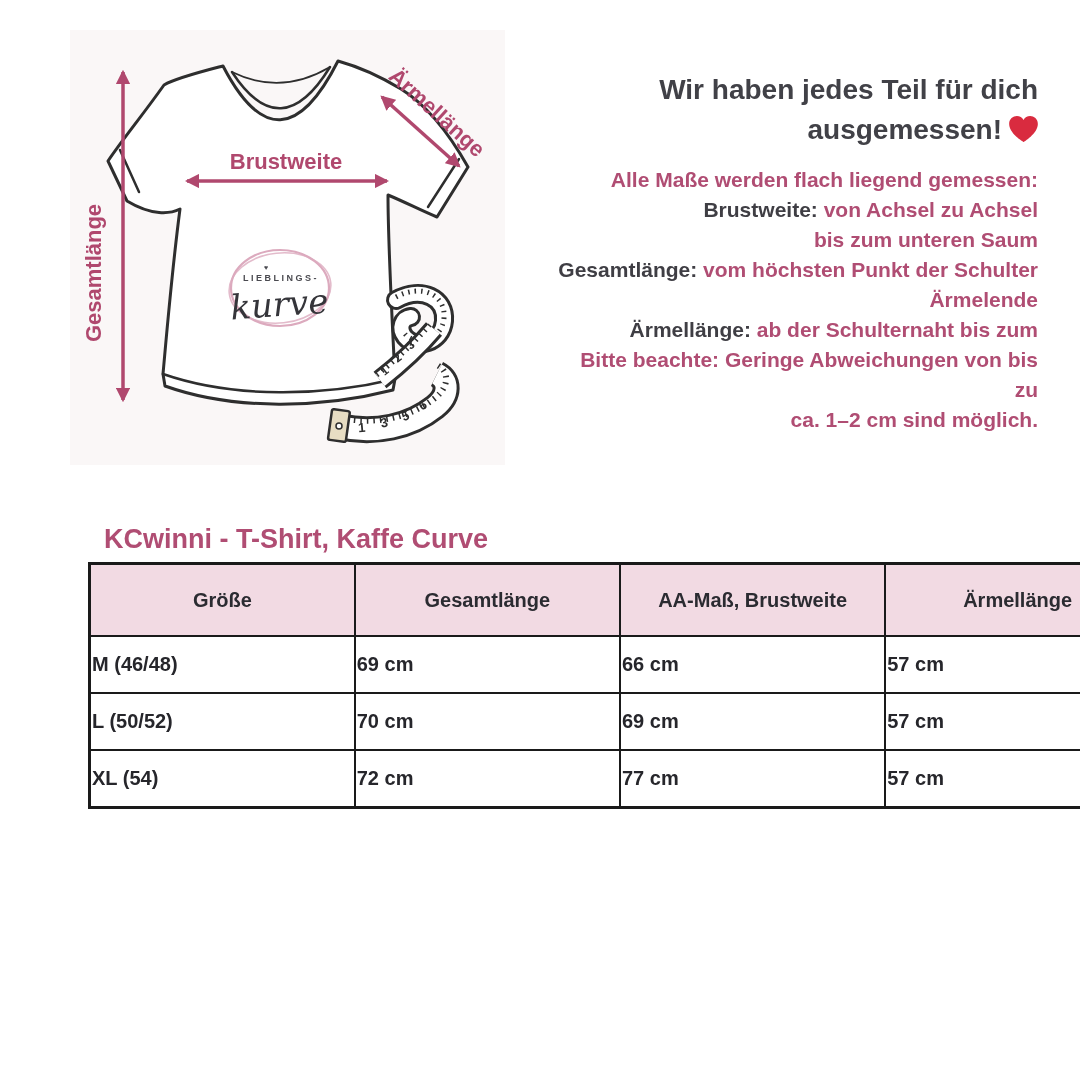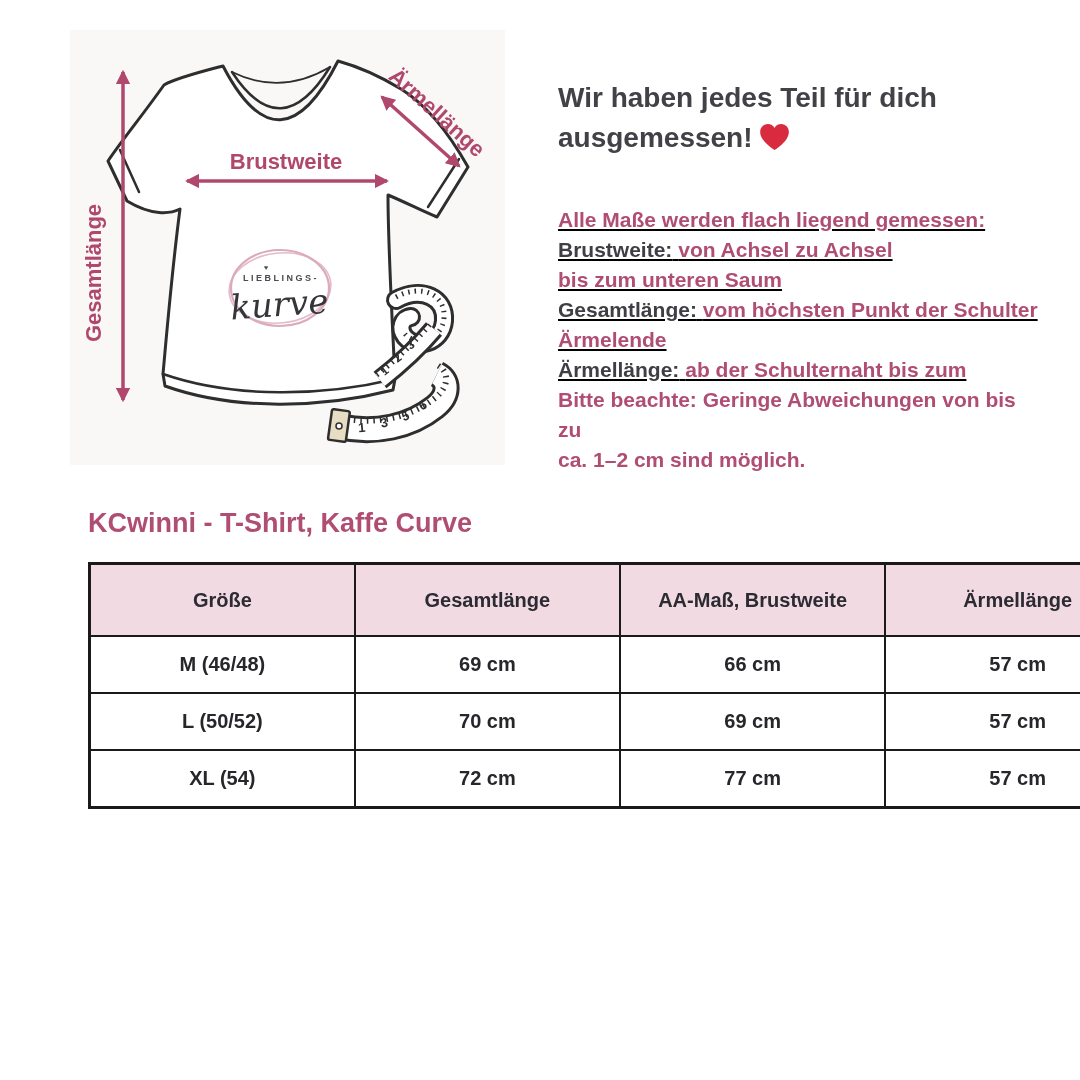--- a/index.html
+++ b/index.html
@@ -4,36 +4,36 @@
 <style>
   html,body{margin:0;padding:0;background:#ffffff;}
   .page{position:relative;width:1080px;height:1080px;background:#ffffff;overflow:hidden;
         font-family:"Liberation Sans",sans-serif;}
 
   
   .illustration-panel{position:absolute;left:70px;top:30px;width:435px;height:435px;background:#faf7f7;}
   .illustration-panel svg{display:block;width:435px;height:435px;}
 
   
-  .intro{position:absolute;left:558px;top:78px;width:480px;text-align:left;}
+  .intro{position:absolute;left:558px;top:70px;width:480px;text-align:right;}
   .intro-headline{margin:0;font-size:28px;line-height:40px;font-weight:700;color:#414147;}
   .heart-icon{display:inline-block;margin-left:7px;vertical-align:-3px;}
-  .measure-block{margin-top:44px;text-decoration:underline;}
+  .measure-block{margin-top:12px;}
   .measure-block p,.notice-block p{margin:0;font-size:21px;line-height:30px;font-weight:700;color:#b04d73;}
   .measure-label{color:#3f3e44;}
   .notice-block{}
 
   
-  .size-title{position:absolute;left:88px;top:508px;margin:0;font-size:27px;font-weight:700;color:#b04d73;}
+  .size-title{position:absolute;left:88px;top:508px;margin:16px;font-size:27px;font-weight:700;color:#b04d73;}
   .size-table{position:absolute;left:88px;top:562px;width:1064px;border-collapse:collapse;
               border:3px solid #1a1a1a;table-layout:fixed;}
   .size-table th{background:#f2dae3;height:68px;font-size:20px;font-weight:700;color:#2b2b31;
                  border:2px solid #1a1a1a;text-align:center;}
   .size-table td{height:53px;font-size:20px;font-weight:700;color:#26262b;background:#ffffff;
-                 border:2px solid #1a1a1a;text-align:center;}
+                 border:2px solid #1a1a1a;}
 </style>
 </head>
 <body>
 
 <div class="page">
 
   <div class="illustration-panel">
     <svg viewBox="0 0 435 435" xmlns="http://www.w3.org/2000/svg">
       <defs>
         <marker id="ah" viewBox="0 0 10 10" refX="8.5" refY="5" markerWidth="4.2" markerHeight="4.2" orient="auto-start-reverse">

